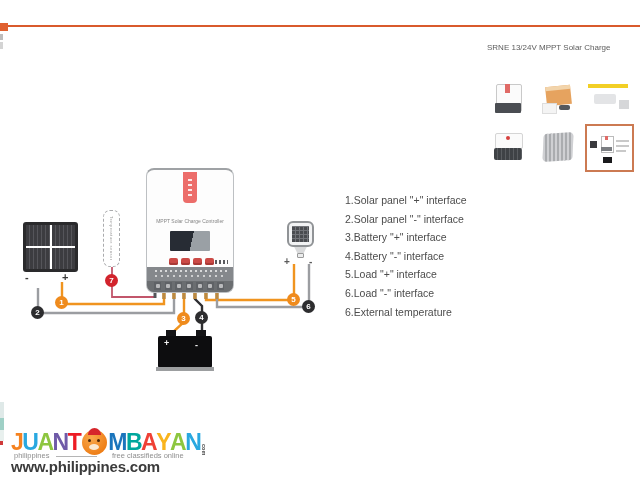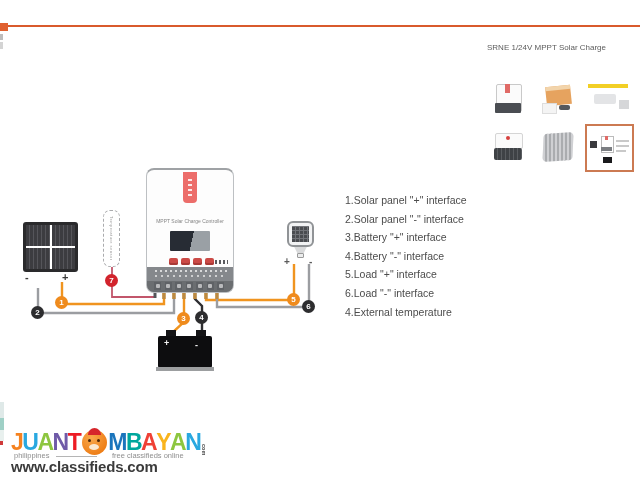--- a/index.html
+++ b/index.html
@@ -232,25 +232,25 @@
   <div class="abs marker m6" style="background-color: rgb(45, 45, 47);">6</div>
   <div class="abs marker m7" style="background-color: rgb(210, 35, 44);">7</div>
 
   <div class="abs comp iface">
     <div>1.Solar panel "+" interface</div>
     <div>2.Solar panel "-" interface</div>
     <div>3.Battery "+" interface</div>
     <div>4.Battery "-" interface</div>
     <div>5.Load "+" interface</div>
     <div>6.Load "-" interface</div>
-    <div>4.External temperature</div>
+    <div>6.External temperature</div>
   </div>
 
   <div class="abs prod-title">
-    <div>SRNE 1/24V MPPT Solar Charge</div>
+    <div>SRNE 13/24V MPPT Solar Charge</div>
   </div>
 
   <div class="abs thumb tA">
     <div class="dev"></div>
     <div class="tab"></div>
     <div class="base"></div>
   </div>
   <div class="abs thumb tB">
     <div class="box"></div>
     <div class="card"></div>
@@ -301,15 +301,15 @@
     <b style="color: rgb(0, 167, 157);">B</b>
     <b style="color: rgb(239, 65, 54);">A</b>
     <b style="color: rgb(249, 180, 29);">Y</b>
     <b style="color: rgb(141, 198, 63);">A</b>
     <b style="color: rgb(41, 168, 224);">N</b>
     <span class="brand-suffix">com</span>
   </div>
   <div class="abs tagline tag-left">philippines</div>
   <div class="abs tag-line"></div>
   <div class="abs tagline tag-right">free classifieds online</div>
-  <div class="abs url">www.classifieds.com</div>
+  <div class="abs url">www.philippines.com</div>
 
 </div>
 
 </body></html>

